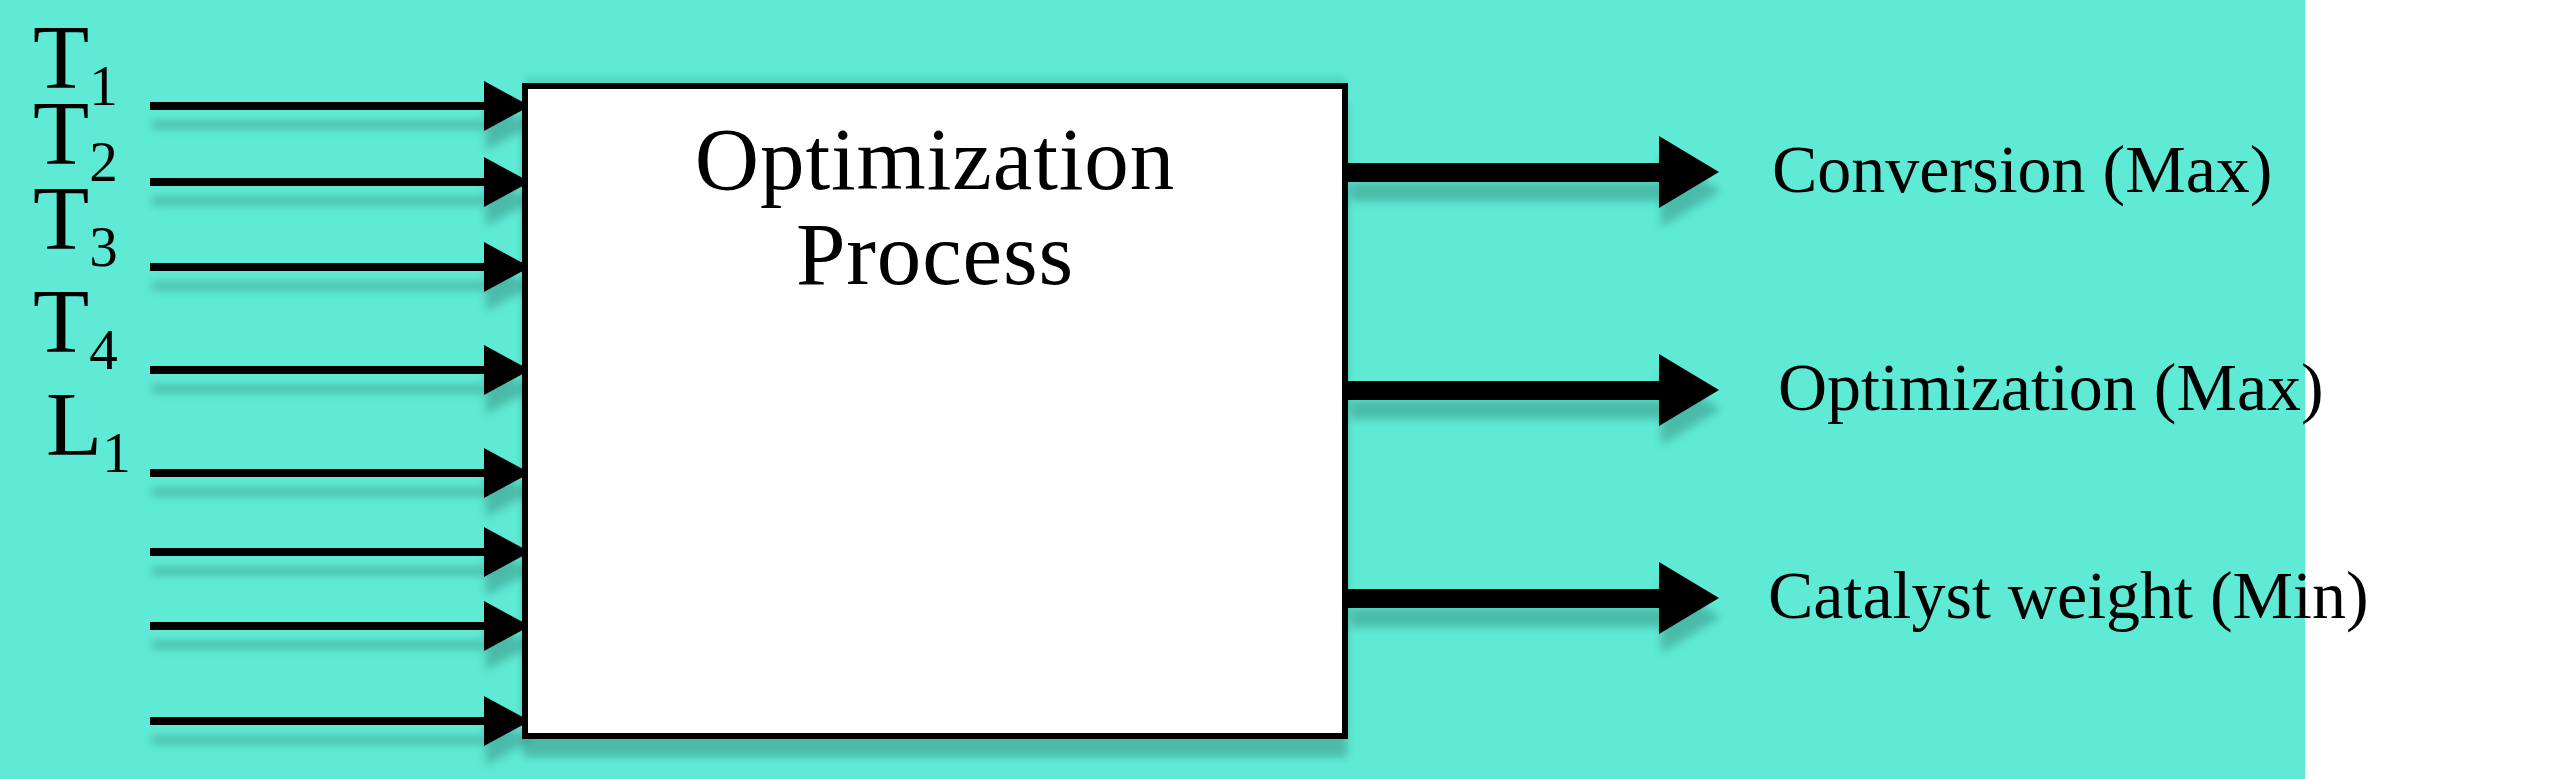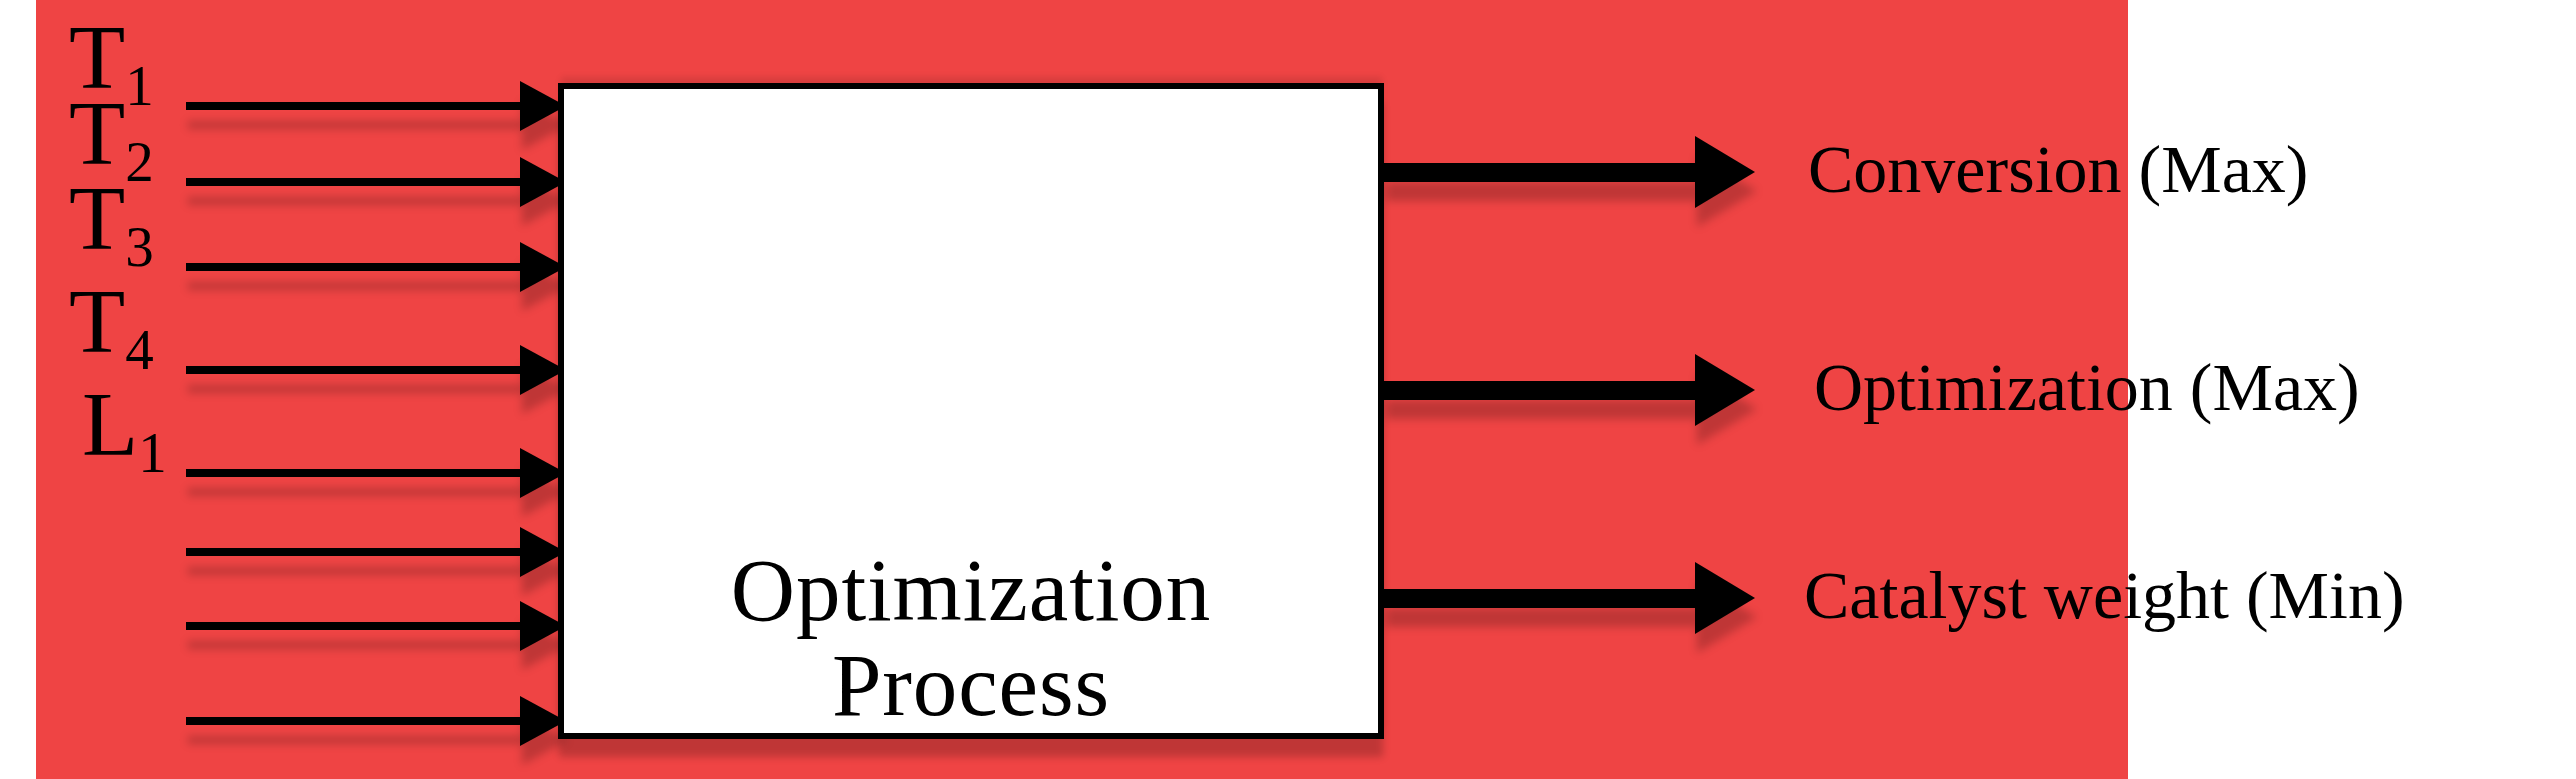--- a/index.html
+++ b/index.html
@@ -5,40 +5,39 @@
   html, body {
     margin: 0;
     padding: 0;
     background: #ffffff;
     width: 2576px;
     height: 780px;
     overflow: hidden;
   }
   .stage {
     position: relative;
-    width: 2092px;
+    width: 2305px;
     height: 780px;
-    background: #ef4444;
+    background: #5eead4;
     font-family: "Liberation Serif", "DejaVu Serif", serif;
     color: #000000;
-    margin-left: 36px;
   }
 
   
   .process-box {
     position: absolute;
     left: 522px;
     top: 83px;
     width: 826px;
     height: 656px;
     box-sizing: border-box;
     border: 6.4px solid #000000;
     background: #ffffff;
     display: flex;
-    align-items: flex-end;
+    align-items: flex-start;
     justify-content: center;
     text-align: center;
     box-shadow: 0 19px 7.6px -1.3px rgba(0,0,0,0.20), 0 -9px 6.4px -2.5px rgba(0,0,0,0.10);
   }
   .process-box-label {
     font-size: 89px;
     line-height: 1.07;
     padding-top: 23px;
     letter-spacing: 0.01em;
     white-space: nowrap;

